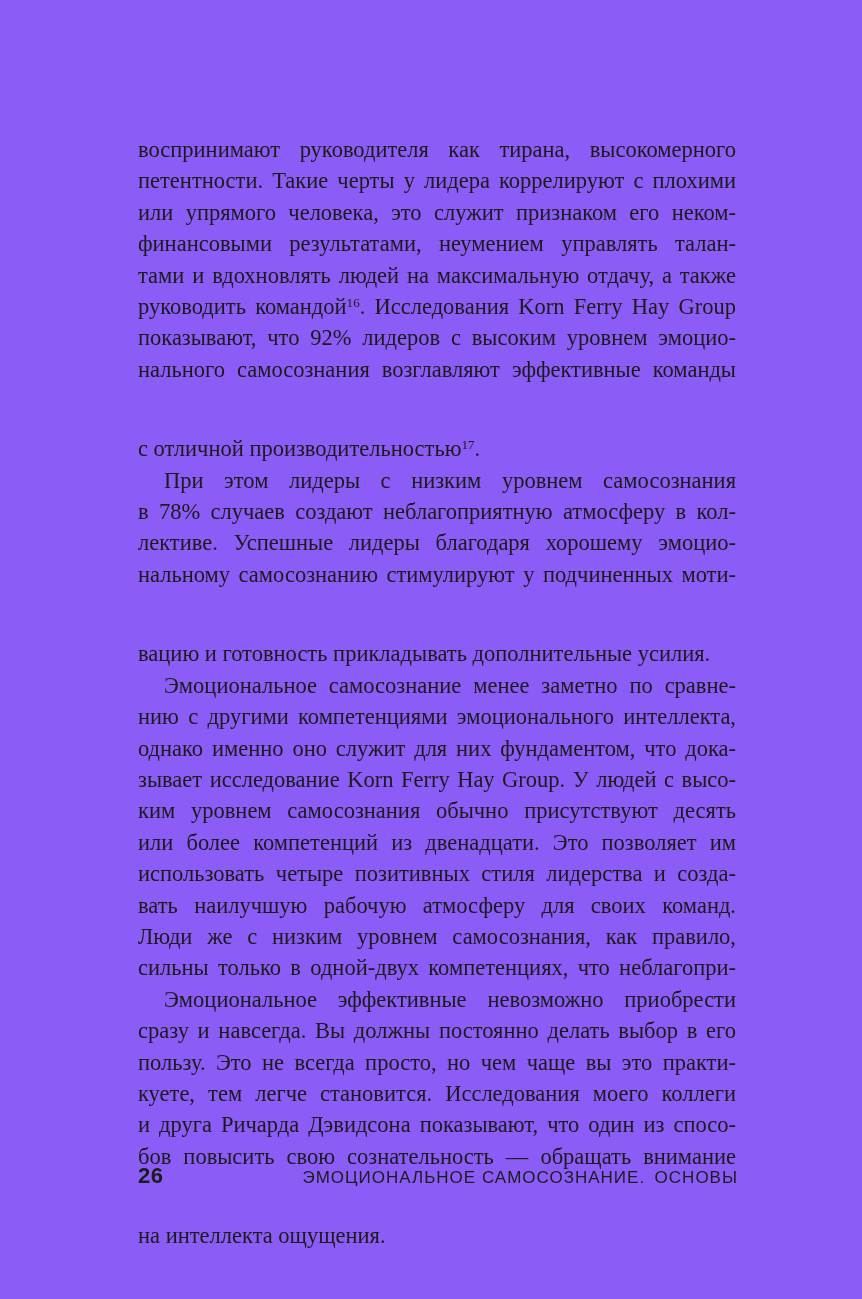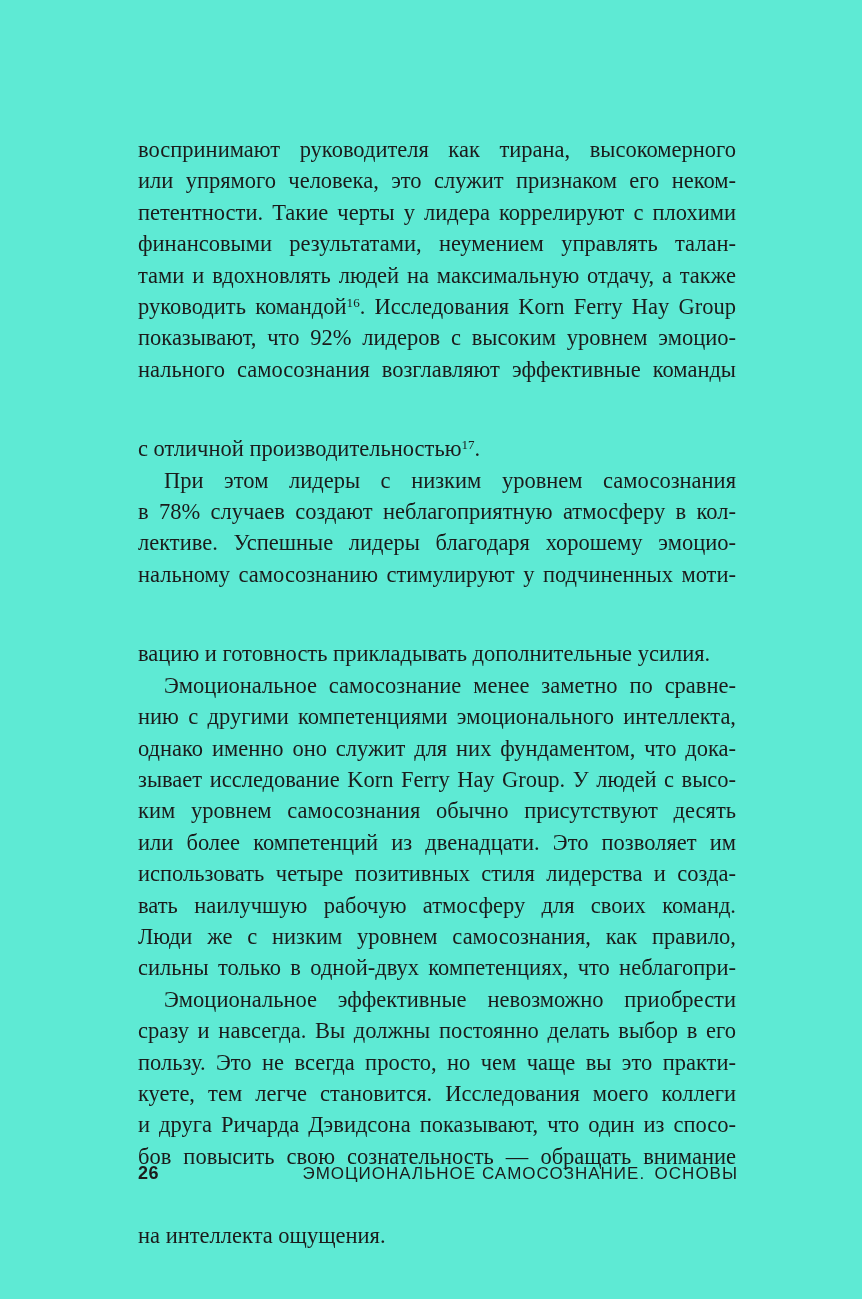--- a/index.html
+++ b/index.html
@@ -4,21 +4,21 @@
 <style>
   html, body {
     margin: 0;
     padding: 0;
     background: #ffffff;
   }
   .page {
     position: relative;
     width: 862px;
     height: 1299px;
-    background: #5eead4;
+    background: #8b5cf6;
     overflow: hidden;
     font-family: "Liberation Serif", serif;
     color: #1b1b1b;
   }
   .text-block {
     position: absolute;
     left: 138px;
     top: 134px;
     width: 598px;
     font-size: 22.5px;
@@ -50,41 +50,41 @@
     left: 138px;
     top: 1163px;
     width: 600px;
     display: flex;
     justify-content: space-between;
     align-items: baseline;
     font-family: "Liberation Sans", sans-serif;
     color: #1c1c1c;
   }
   .page-number {
-    font-size: 18px;
+    font-size: 22px;
     font-weight: 700;
     letter-spacing: 0.5px;
   }
   .running-title {
     font-size: 17px;
     font-weight: 400;
     letter-spacing: 1px;
     white-space: pre;
   }
 </style>
 </head>
 <body>
 
 <div class="page">
 
   <div class="text-block">
       <div class="para">
         <div class="line">воспринимают руководителя как тирана, высокомерного</div>
+        <div class="line">петентности. Такие черты у лидера коррелируют с плохими</div>
         <div class="line">или упрямого человека, это служит признаком его неком-</div>
-        <div class="line">петентности. Такие черты у лидера коррелируют с плохими</div>
         <div class="line">финансовыми результатами, неумением управлять талан-</div>
         <div class="line">тами и вдохновлять людей на максимальную отдачу, а также</div>
         <div class="line">руководить командой<sup>16</sup>. Исследования Korn Ferry Hay Group</div>
         <div class="line">показывают, что 92% лидеров с высоким уровнем эмоцио-</div>
         <div class="line">нального самосознания возглавляют эффективные команды</div>
         <div class="line last">с отличной производительностью<sup>17</sup>.</div>
       </div>
       <div class="para indent">
         <div class="line">При этом лидеры с низким уровнем самосознания</div>
         <div class="line">в 78% случаев создают неблагоприятную атмосферу в кол-</div>

